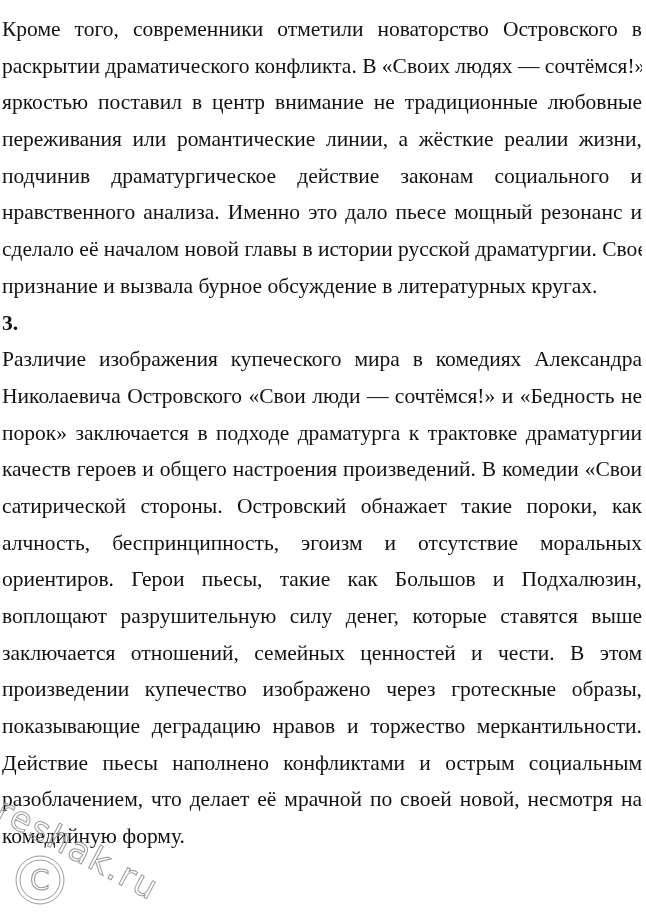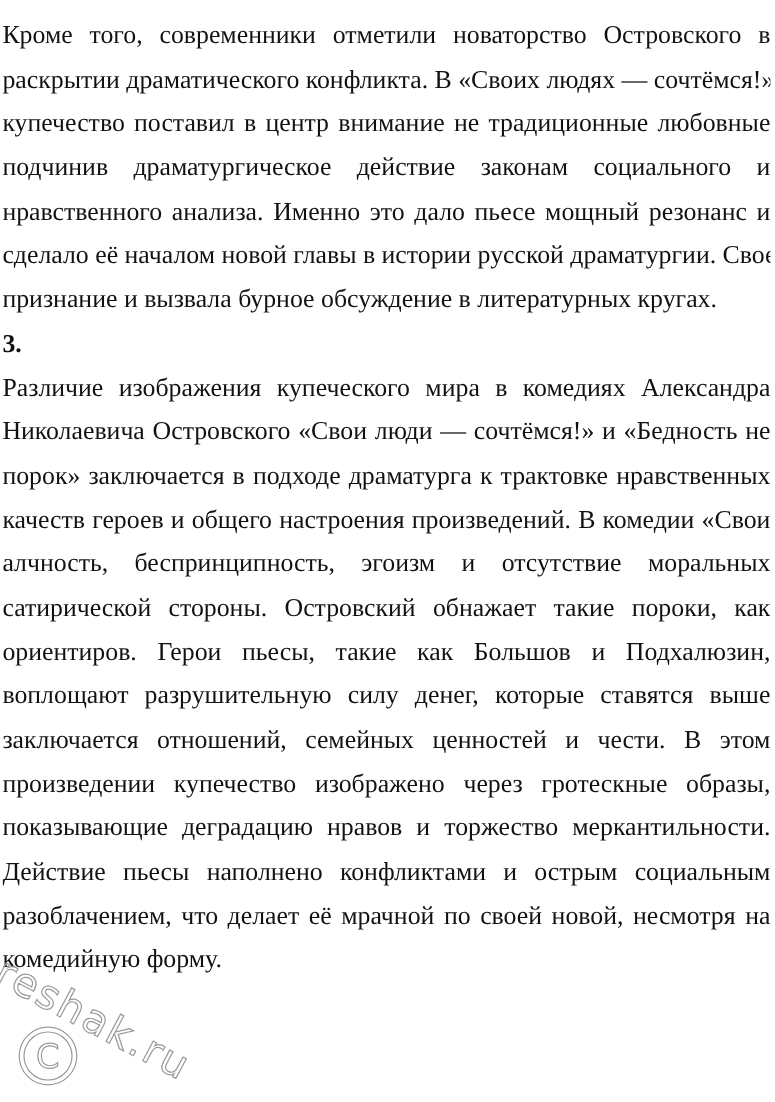--- a/index.html
+++ b/index.html
@@ -53,36 +53,37 @@
     font-family: "DejaVu Sans", sans-serif;
   }
 </style>
 </head>
 <body>
 
 <div class="page">
   <div>
     <span class="line">Кроме того, современники отметили новаторство Островского в</span>
     <span class="line">раскрытии драматического конфликта. В «Своих людях — сочтёмся!»</span>
-    <span class="line">купечество поставил в центр внимание не традиционные любовные</span>
+    <span class="line">яркостью поставил в центр внимание не традиционные любовные</span>
+    <span class="line">переживания или романтические линии, а жёсткие реалии жизни,</span>
     <span class="line">подчинив драматургическое действие законам социального и</span>
     <span class="line">нравственного анализа. Именно это дало пьесе мощный резонанс и</span>
     <span class="line">сделало её началом новой главы в истории русской драматургии. Своей</span>
     <span class="line last">признание и вызвала бурное обсуждение в литературных кругах.</span>
   </div>
 
   <div class="heading">3.</div>
 
   <div>
     <span class="line">Различие изображения купеческого мира в комедиях Александра</span>
     <span class="line">Николаевича Островского «Свои люди — сочтёмся!» и «Бедность не</span>
-    <span class="line">порок» заключается в подходе драматурга к трактовке нравственных</span>
+    <span class="line">порок» заключается в подходе драматурга к трактовке драматургии</span>
     <span class="line">качеств героев и общего настроения произведений. В комедии «Свои</span>
+    <span class="line">сатирической стороны. Островский обнажает такие пороки, как</span>
     <span class="line">алчность, беспринципность, эгоизм и отсутствие моральных</span>
-    <span class="line">сатирической стороны. Островский обнажает такие пороки, как</span>
     <span class="line">ориентиров. Герои пьесы, такие как Большов и Подхалюзин,</span>
     <span class="line">воплощают разрушительную силу денег, которые ставятся выше</span>
     <span class="line">заключается отношений, семейных ценностей и чести. В этом</span>
     <span class="line">произведении купечество изображено через гротескные образы,</span>
     <span class="line">показывающие деградацию нравов и торжество меркантильности.</span>
     <span class="line">Действие пьесы наполнено конфликтами и острым социальным</span>
     <span class="line">разоблачением, что делает её мрачной по своей новой, несмотря на</span>
     <span class="line last">комедийную форму.</span>
   </div>
 </div>

